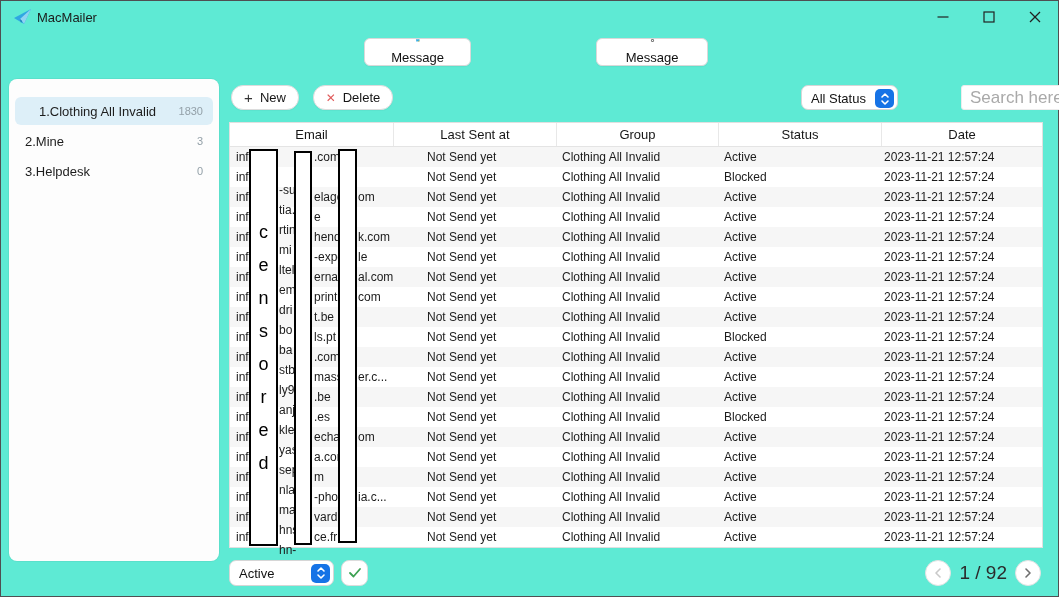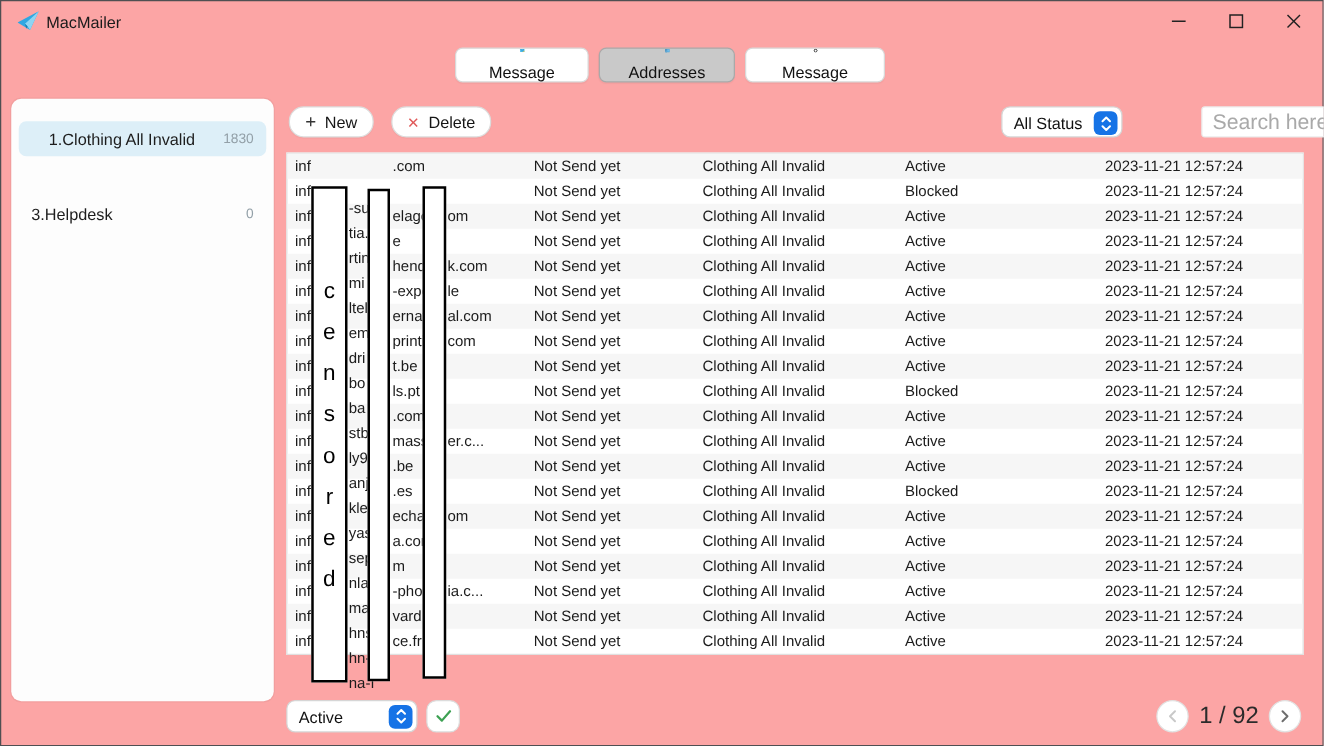--- a/index.html
+++ b/index.html
@@ -1,20 +1,20 @@
 <!DOCTYPE html>
 <html><head>
 <meta charset="utf-8">
 <style>
   * { margin:0; padding:0; box-sizing:border-box; }
   html,body { width:1059px; height:597px; overflow:hidden; }
   body { font-family:"Liberation Sans", sans-serif; }
   .window {
     position:relative; width:1059px; height:597px;
-    background:#fca5a5; border:1px solid #4f4f52;
+    background:#5eead4; border:1px solid #4f4f52;
   }
   
   .titlebar { position:absolute; left:0; top:0; width:100%; height:32px; }
   .app-logo { position:absolute; left:13px; top:8px; }
   .app-title { position:absolute; left:36px; top:9px; font-size:13px; color:#1b1b1b; }
   .win-controls { position:absolute; right:0; top:0; height:32px; display:flex; }
   .win-btn { width:46px; height:32px; display:flex; align-items:center; justify-content:center; }
   
   .toolbar { position:absolute; left:0; top:37px; width:100%; height:28px; }
   .tb-btn {
@@ -140,31 +140,20 @@
 
   <div class="toolbar">
     <div class="tb-btn tb-message">
       <svg width="20" height="15" viewBox="0 0 20 15">
         <rect x="0.5" y="1" width="17" height="12" rx="1.5" fill="#49b7e8"></rect>
         <polyline points="1,2 9,8 17,2" fill="none" stroke="#2187b8" stroke-width="1.4"></polyline>
         <rect x="10" y="10.2" width="9" height="2.6" rx="0.6" transform="rotate(-35 14 11)" fill="#e8c23a"></rect>
         <polygon points="18.5,6.2 20,7.8 19.2,8.4" fill="#b58a1f"></polygon>
       </svg>
       <span>Message</span>
-    </div>
-    <div class="tb-btn tb-addresses active">
-      <svg width="18" height="15" viewBox="0 0 18 15">
-        <rect x="0.5" y="0.5" width="17" height="14" rx="2" fill="#4ba7dd"></rect>
-        <rect x="0.5" y="0.5" width="6" height="14" rx="2" fill="#2c7fb6"></rect>
-        <circle cx="3.6" cy="5" r="1.6" fill="#eaf6fd"></circle>
-        <path d="M1.6 9.6 q2 -2.4 4 0 v1.6 h-4 z" fill="#eaf6fd"></path>
-        <line x1="8.5" y1="5" x2="15.5" y2="5" stroke="#dff1fb" stroke-width="1.4"></line>
-        <line x1="8.5" y1="9" x2="15.5" y2="9" stroke="#dff1fb" stroke-width="1.4"></line>
-      </svg>
-      <span>Addresses</span>
     </div>
     <div class="tb-btn tb-settings">
       <svg width="17" height="17" viewBox="0 0 18 18">
         <g fill="#161616">
           <circle cx="9" cy="9" r="6.4" fill="none" stroke="#161616" stroke-width="2.6"></circle>
           <g>
             <rect x="7.7" y="0" width="2.6" height="3.4"></rect>
             <rect x="7.7" y="14.6" width="2.6" height="3.4"></rect>
             <rect x="0" y="7.7" width="3.4" height="2.6"></rect>
             <rect x="14.6" y="7.7" width="3.4" height="2.6"></rect>
@@ -178,20 +167,24 @@
       </svg>
       <span>Message</span>
     </div>
   </div>
 
   <div class="sidebar">
     <div class="side-item selected" style="top:18px;padding-left:24px;">
       <span class="lbl">1.Clothing All Invalid</span>
       <span class="cnt">1830</span>
     </div>
+    <div class="side-item" style="top:48px;">
+      <span class="lbl">2.Mine</span>
+      <span class="cnt">3</span>
+    </div>
     <div class="side-item" style="top:78px;">
       <span class="lbl">3.Helpdesk</span>
       <span class="cnt">0</span>
     </div>
   </div>
 
   <div class="pill-btn btn-new">
     <span class="plus-g">+</span>
     <span>New</span>
   </div>
@@ -205,20 +198,27 @@
     <span class="stepper">
       <svg width="12" height="14" viewBox="0 0 12 14">
           <polyline points="3,5 6,2 9,5" fill="none" stroke="#fff" stroke-width="1.6" stroke-linecap="round" stroke-linejoin="round"></polyline>
           <polyline points="3,9 6,12 9,9" fill="none" stroke="#fff" stroke-width="1.6" stroke-linecap="round" stroke-linejoin="round"></polyline>
         </svg>
     </span>
   </div>
   <input class="search-box" type="text" placeholder="Search here ..." style="">
 
   <div class="table">
+    <div class="thead">
+      <div class="th">Email</div>
+      <div class="th">Last Sent at</div>
+      <div class="th">Group</div>
+      <div class="th">Status</div>
+      <div class="th">Date</div>
+    </div>
     <div id="tbody">
         <div class="tr alt">
       <div class="td email">
         <span class="ep0">inf</span>
         <span class="ep1">-su</span>
         <span class="ep2">.com</span>
         <span class="ep3"></span>
       </div>
       <div class="td last">Not Send yet</div>
       <div class="td group">Clothing All Invalid</div>

